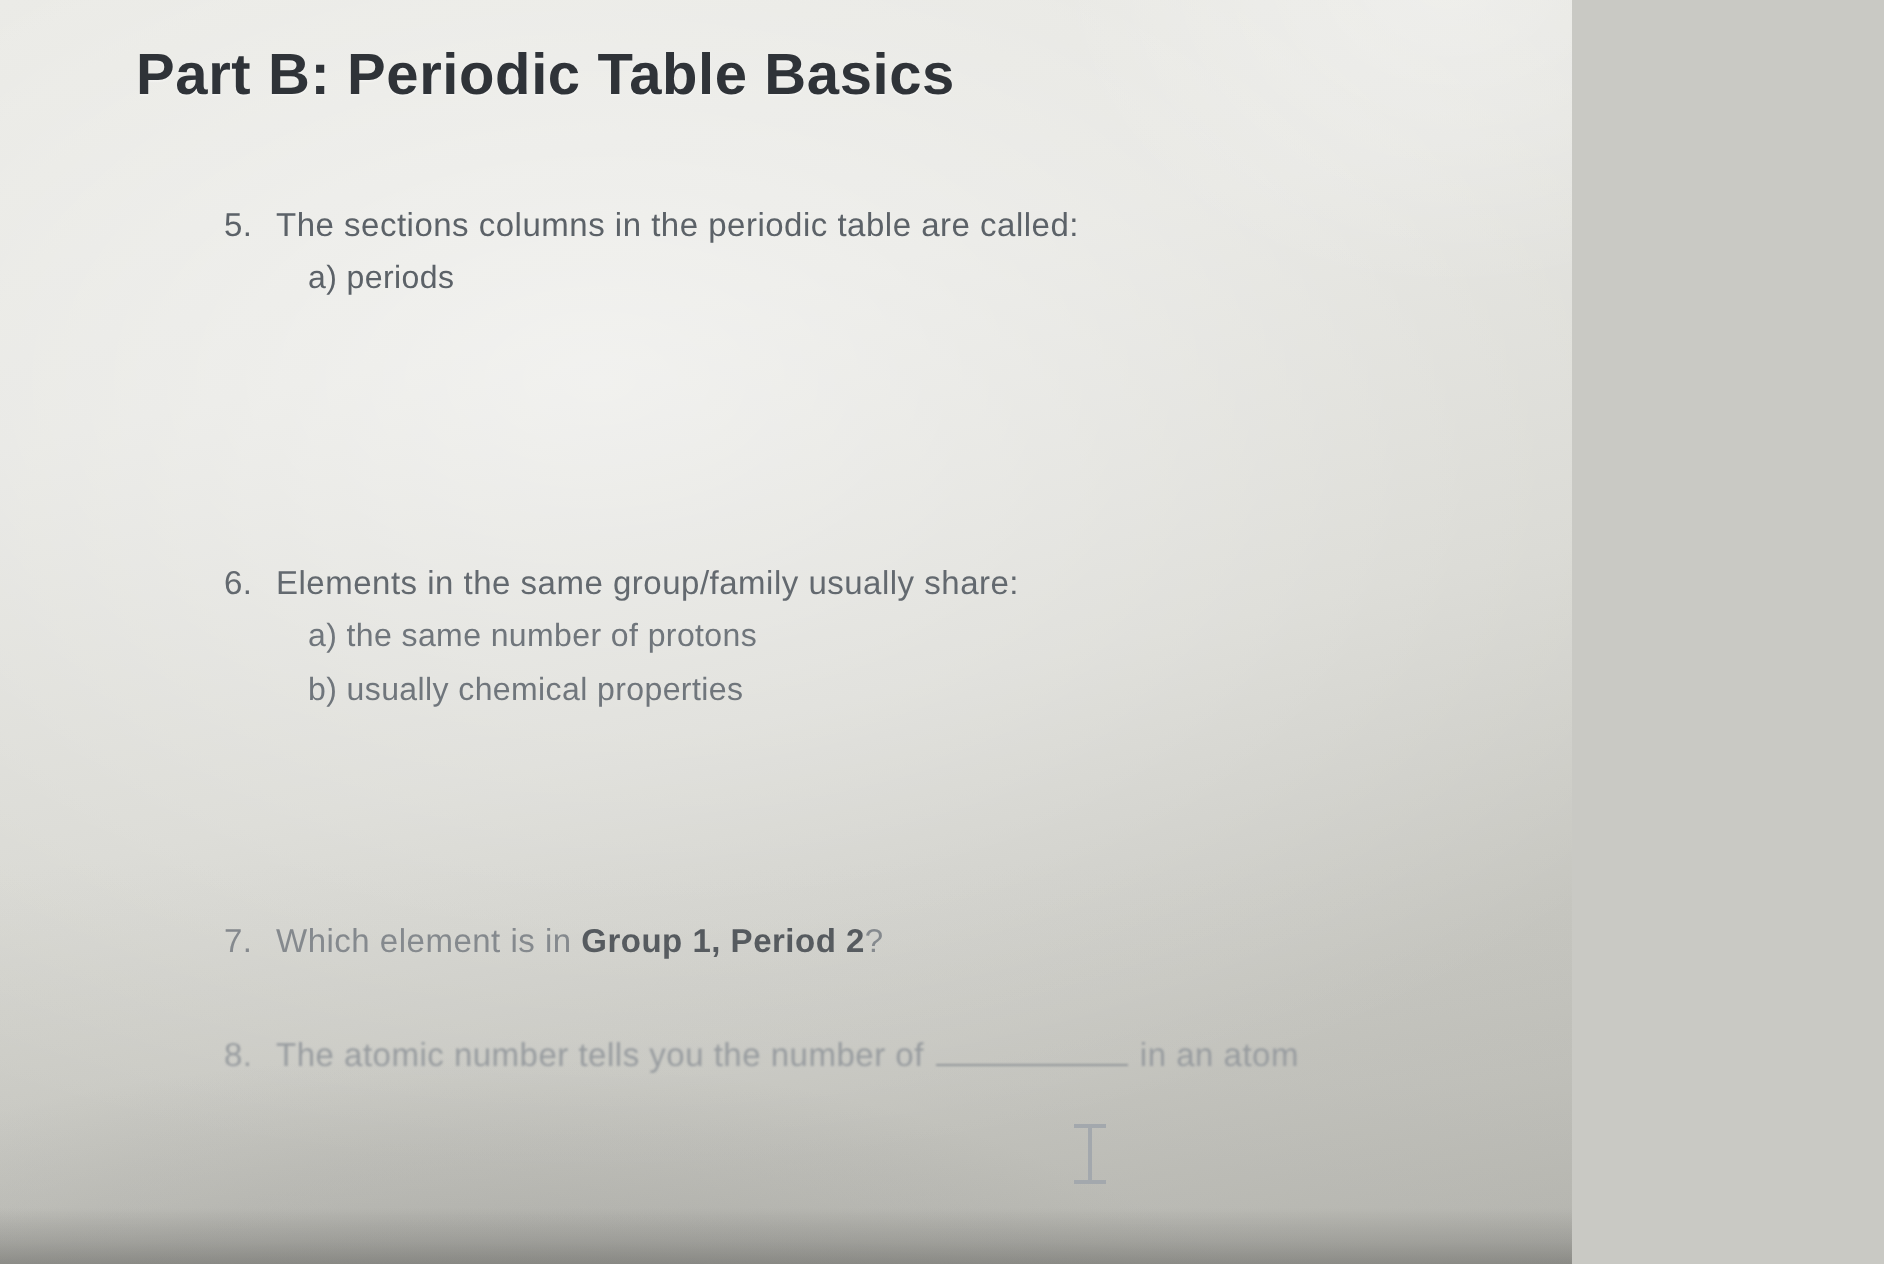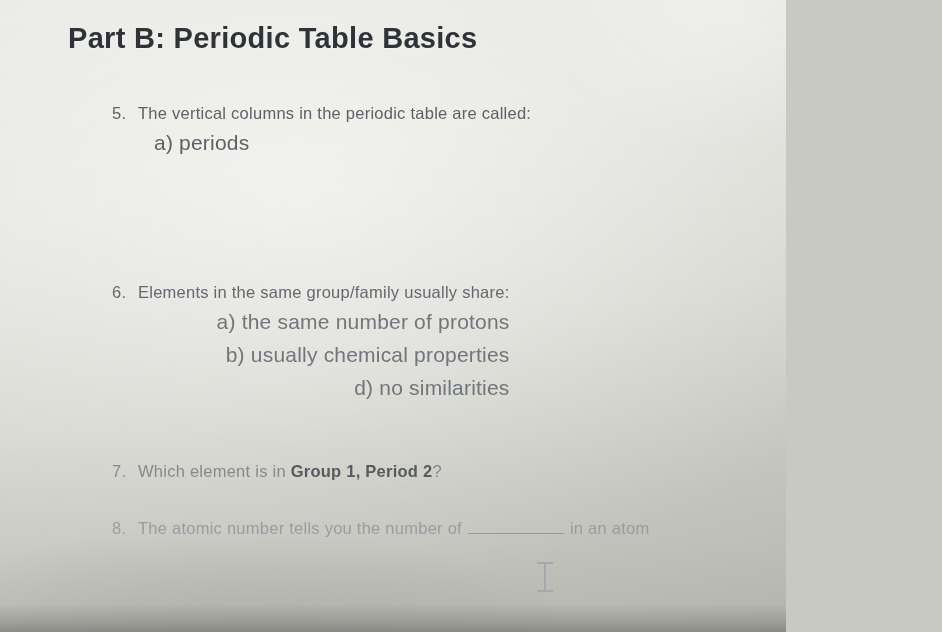--- a/index.html
+++ b/index.html
@@ -80,34 +80,34 @@
     text-align: left;
   }
   .qtext {
     white-space: nowrap;
   }
   .choices {
     margin-top: 8px;
     margin-left: 42px;
   }
   .choice {
-    font-size: 21px;
+    font-size: 16px;
     color: #6a7076;
     letter-spacing: 0.2px;
     margin-bottom: 9px;
     white-space: nowrap;
   }
 
   
   #q5 { top: 104px; }
   #q5 .qline, #q5 .choice { color: #5c6268; }
 
   #q6 { top: 283px; }
   #q6 .qline { color: #63696f; }
-  #q6 .choice { color: #70767c; text-align: right; }
+  #q6 .choice { color: #70767c; }
 
   #q7 { top: 462px; }
   #q7 .qline { color: #80858a; filter: blur(0.25px); }
   #q7 .bold { font-weight: bold; color: #4e5358; }
 
   #q8 { top: 519px; }
   #q8 .qline { color: #8f9499; filter: blur(0.4px); }
 
   .blank {
     display: inline-block;
@@ -173,36 +173,35 @@
 
 <div id="page">
 
   <div class="content">
 
     <div class="heading">Part B: Periodic Table Basics</div>
 
     <div class="qblock" id="q5">
       <div class="qline">
         <span class="qnum">5.</span>
-        <span class="qtext">The vertical columns in the periodic table are called:</span>
+        <span class="qtext">The sections columns in the periodic table are called:</span>
       </div>
       <div class="choices">
         <div class="choice">a) periods</div>
       </div>
     </div>
 
     <div class="qblock" id="q6">
       <div class="qline">
         <span class="qnum">6.</span>
         <span class="qtext">Elements in the same group/family usually share:</span>
       </div>
       <div class="choices">
         <div class="choice">a) the same number of protons</div>
         <div class="choice">b) usually chemical properties</div>
-        <div class="choice">d) no similarities</div>
       </div>
     </div>
 
     <div class="qblock" id="q7">
       <div class="qline">
         <span class="qnum">7.</span>
         <span class="qtext"><span>Which element is in </span><span class="bold">Group 1, Period 2</span><span>?</span></span>
       </div>
     </div>
 

